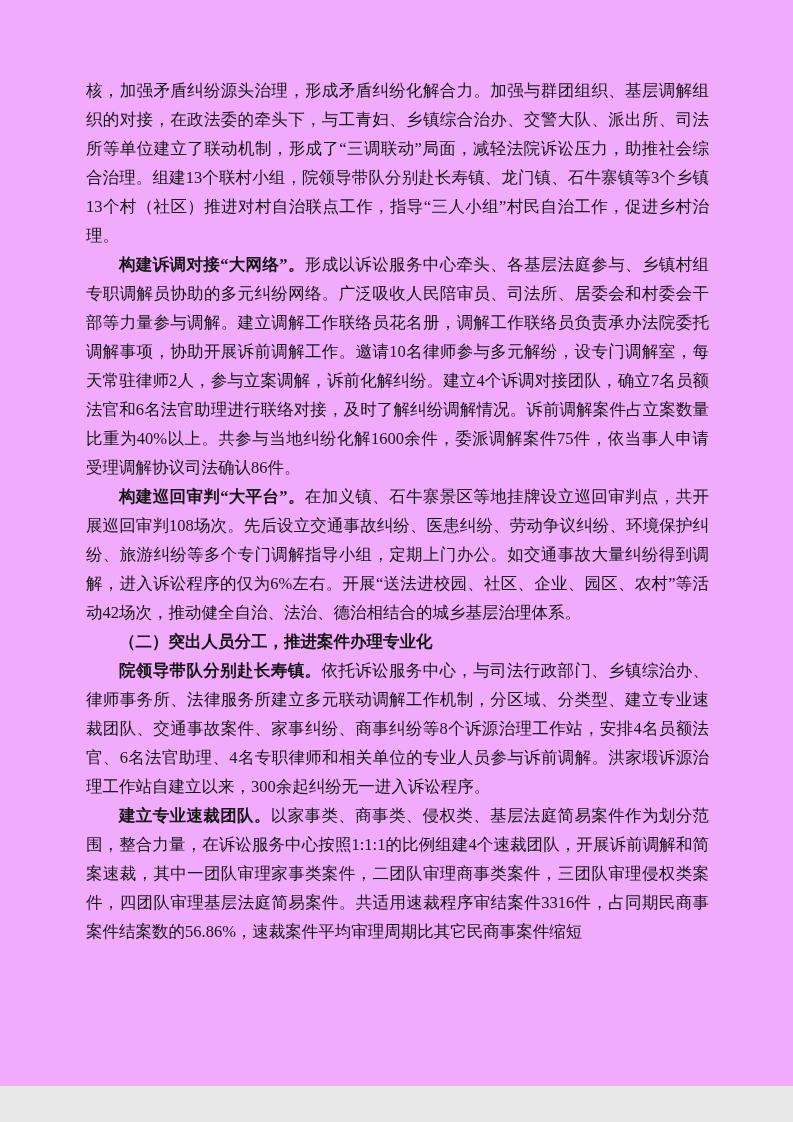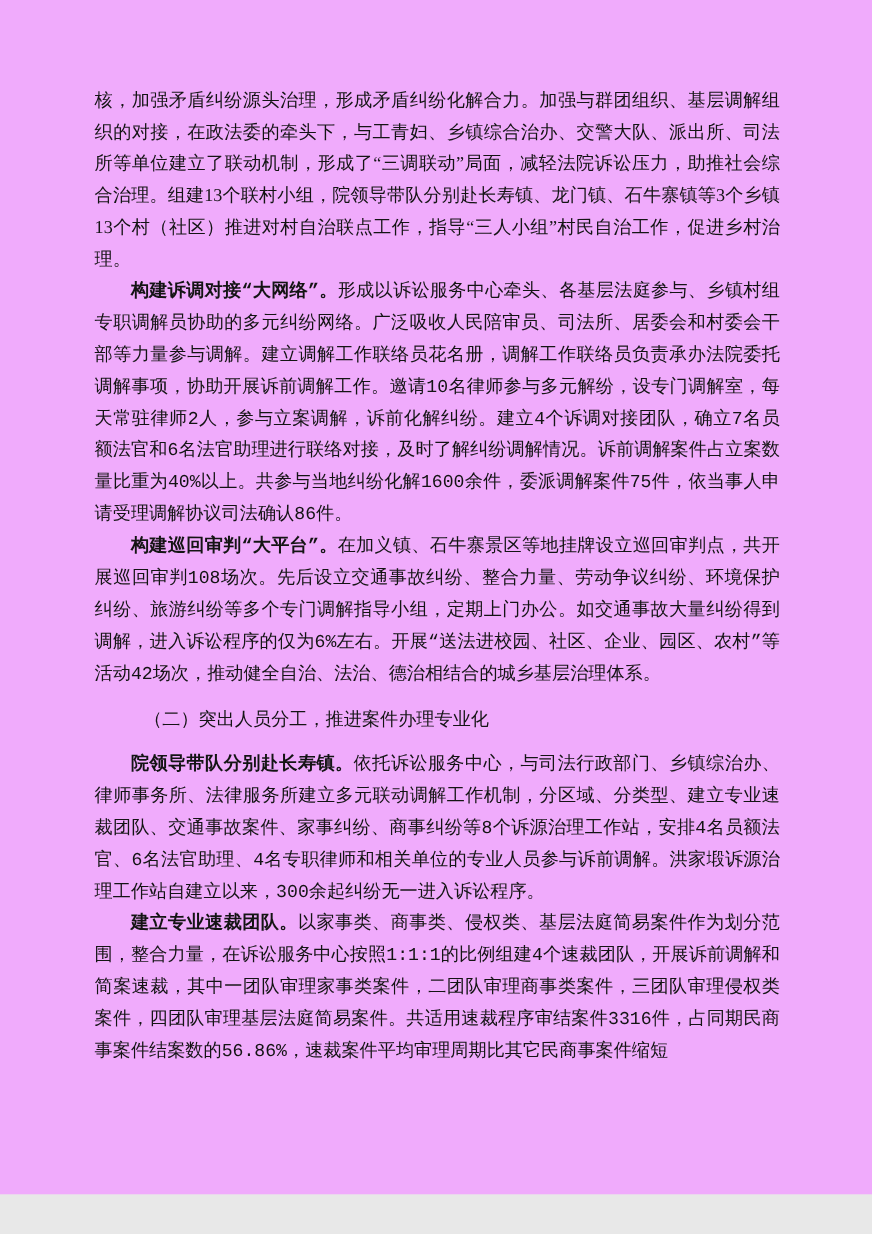--- a/index.html
+++ b/index.html
@@ -20,28 +20,27 @@
     line-height: 29px;
     color: #141414;
     text-align: justify;
     overflow: hidden;
   }
   .para {
     margin: 0;
   }
   .indent {
     text-indent: 2em;
-    font-family: Liberation Mono, monospace;
   }
   .lead {
     font-weight: bold;
   }
   .heading {
-    margin: 12px;
-    font-weight: normal;
+    margin: 0;
+    font-weight: bold;
     text-indent: 2em;
   }
   .page-number {
     position: absolute;
     left: 0;
     bottom: 62px;
     width: 100%;
     text-align: center;
     font-size: 14px;
     line-height: 18px;
@@ -50,21 +49,21 @@
 </style>
 </head>
 <body>
 
 <div class="sheet">
 
   <p class="para"><span>核，加强矛盾纠纷源头治理，形成矛盾纠纷化解合力。加强与群团组织、基层调解组织的对接，在政法委的牵头下，与工青妇、乡镇综合治办、交警大队、派出所、司法所等单位建立了联动机制，形成了“三调联动”局面，减轻法院诉讼压力，助推社会综合治理。组建13个联村小组，院领导带队分别赴长寿镇、龙门镇、石牛寨镇等3个乡镇13个村（社区）推进对村自治联点工作，指导“三人小组”村民自治工作，促进乡村治理。</span></p>
 
   <p class="para indent"><span class="lead">构建诉调对接“大网络”。</span><span>形成以诉讼服务中心牵头、各基层法庭参与、乡镇村组专职调解员协助的多元纠纷网络。广泛吸收人民陪审员、司法所、居委会和村委会干部等力量参与调解。建立调解工作联络员花名册，调解工作联络员负责承办法院委托调解事项，协助开展诉前调解工作。邀请10名律师参与多元解纷，设专门调解室，每天常驻律师2人，参与立案调解，诉前化解纠纷。建立4个诉调对接团队，确立7名员额法官和6名法官助理进行联络对接，及时了解纠纷调解情况。诉前调解案件占立案数量比重为40%以上。共参与当地纠纷化解1600余件，委派调解案件75件，依当事人申请受理调解协议司法确认86件。</span></p>
 
-  <p class="para indent"><span class="lead">构建巡回审判“大平台”。</span><span>在加义镇、石牛寨景区等地挂牌设立巡回审判点，共开展巡回审判108场次。先后设立交通事故纠纷、整合力量、劳动争议纠纷、环境保护纠纷、旅游纠纷等多个专门调解指导小组，定期上门办公。如交通事故大量纠纷得到调解，进入诉讼程序的仅为6%左右。开展“送法进校园、社区、企业、园区、农村”等活动42场次，推动健全自治、法治、德治相结合的城乡基层治理体系。</span></p>
+  <p class="para indent"><span class="lead">构建巡回审判“大平台”。</span><span>在加义镇、石牛寨景区等地挂牌设立巡回审判点，共开展巡回审判108场次。先后设立交通事故纠纷、医患纠纷、劳动争议纠纷、环境保护纠纷、旅游纠纷等多个专门调解指导小组，定期上门办公。如交通事故大量纠纷得到调解，进入诉讼程序的仅为6%左右。开展“送法进校园、社区、企业、园区、农村”等活动42场次，推动健全自治、法治、德治相结合的城乡基层治理体系。</span></p>
 
   <p class="heading">（二）突出人员分工，推进案件办理专业化</p>
 
   <p class="para indent"><span class="lead">院领导带队分别赴长寿镇。</span><span>依托诉讼服务中心，与司法行政部门、乡镇综治办、律师事务所、法律服务所建立多元联动调解工作机制，分区域、分类型、建立专业速裁团队、交通事故案件、家事纠纷、商事纠纷等8个诉源治理工作站，安排4名员额法官、6名法官助理、4名专职律师和相关单位的专业人员参与诉前调解。洪家塅诉源治理工作站自建立以来，300余起纠纷无一进入诉讼程序。</span></p>
 
   <p class="para indent"><span class="lead">建立专业速裁团队。</span><span>以家事类、商事类、侵权类、基层法庭简易案件作为划分范围，整合力量，在诉讼服务中心按照1:1:1的比例组建4个速裁团队，开展诉前调解和简案速裁，其中一团队审理家事类案件，二团队审理商事类案件，三团队审理侵权类案件，四团队审理基层法庭简易案件。共适用速裁程序审结案件3316件，占同期民商事案件结案数的56.86%，速裁案件平均审理周期比其它民商事案件缩短</span></p>
 
 
 </div>
 

